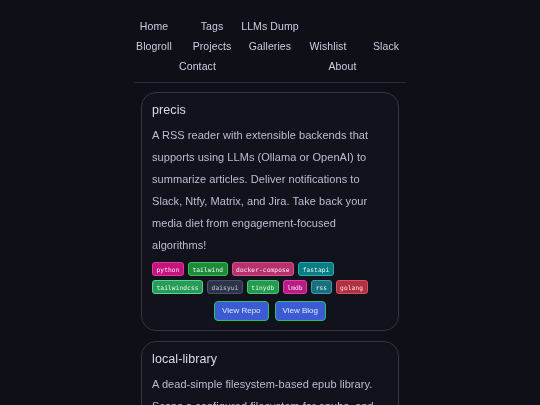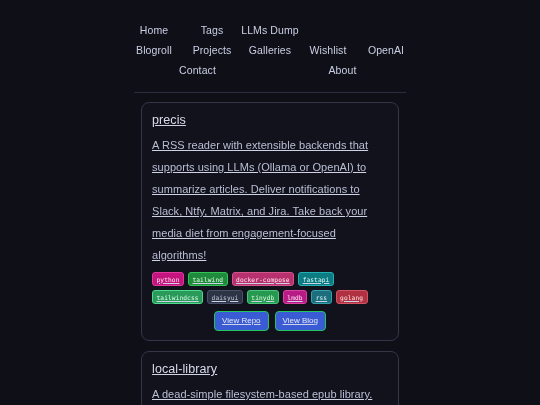--- a/index.html
+++ b/index.html
@@ -19,22 +19,22 @@
   .page {
     width: 540px;
     height: 405px;
     box-sizing: border-box;
     position: relative;
   }
 
   
   .nav {
     width: 290px;
-    margin: 12px auto;
-    padding-top: 8px;
+    margin: 0 auto;
+    padding-top: 16px;
   }
   .nav-row {
     display: grid;
     grid-template-columns: repeat(5, 1fr);
     align-items: center;
     height: 20px;
   }
   .nav-row.split {
     grid-template-columns: repeat(2, 1fr);
   }
@@ -58,24 +58,23 @@
   .cards {
     width: 258px;
     margin: 9px auto 0 auto;
     display: flex;
     flex-direction: column;
     gap: 10px;
   }
   .card {
     box-sizing: border-box;
     border: 1px solid #343648;
-    border-radius: 8px;
+    border-radius: 15px;
     background: #12121d;
     padding: 9px 10px 9px 10px;
-    text-decoration: underline;
   }
   .card-title {
     font-size: 12.5px;
     color: #d7dbe9;
     margin: 1px 0 7px 0;
     font-weight: 400;
     letter-spacing: 0.1px;
   }
   .card-desc {
     font-size: 11px;
@@ -133,21 +132,21 @@
     <div class="nav-row">
       <a class="nav-link">Home</a>
       <a class="nav-link">Tags</a>
       <a class="nav-link">LLMs Dump</a>
     </div>
     <div class="nav-row">
       <a class="nav-link">Blogroll</a>
       <a class="nav-link">Projects</a>
       <a class="nav-link">Galleries</a>
       <a class="nav-link">Wishlist</a>
-      <a class="nav-link">OpenAI</a>
+      <a class="nav-link">Slack</a>
     </div>
     <div class="nav-row split">
       <a class="nav-link">Contact</a>
       <a class="nav-link">About</a>
     </div>
   </nav>
 
   <div class="nav-divider"></div>
 
   <main class="cards">

